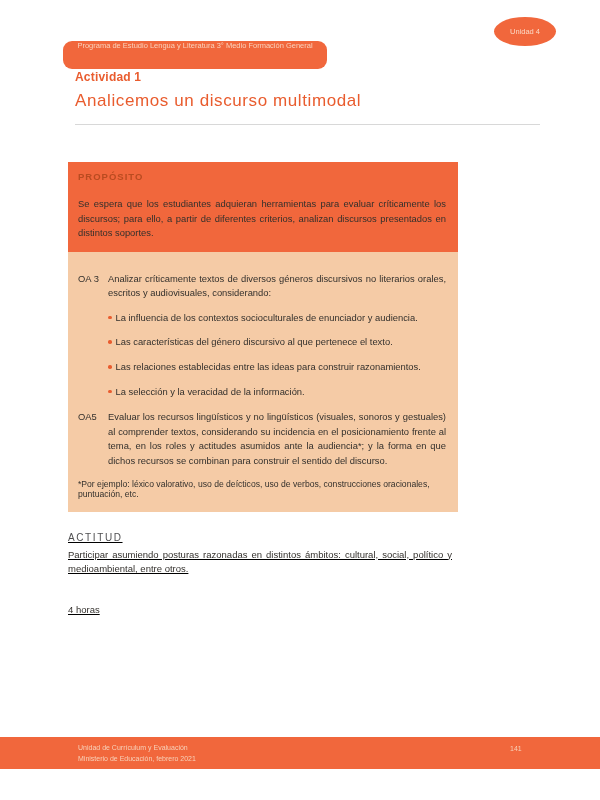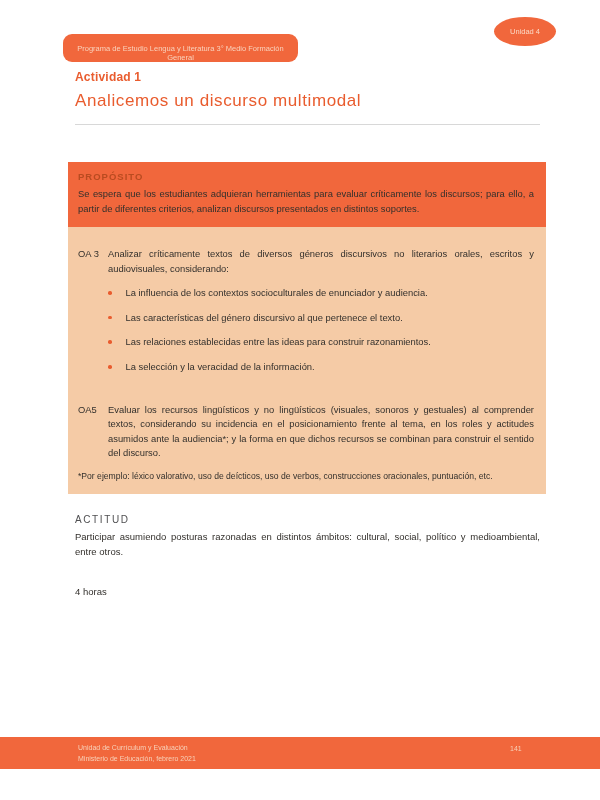--- a/index.html
+++ b/index.html
@@ -12,57 +12,57 @@
     --footer-text:#F8D2BA;
     --divider:#D8D8D8;
   }
   *{margin:0;padding:0;box-sizing:border-box;}
   html,body{background:#fff;}
   body{font-family:"Liberation Sans",sans-serif;}
   .page{position:relative;width:600px;height:800px;background:#ffffff;overflow:hidden;margin:0 auto;}
 
   
   .program-badge{
-    position:absolute;left:63px;top:34px;width:235px;height:28px;
+    position:absolute;left:63px;top:41px;width:264px;height:28px;
     background:var(--orange);border-radius:9px;
-    display:flex;align-items:flex-end;justify-content:center;
+    display:flex;align-items:flex-start;justify-content:center;
     color:#FAD3BD;font-size:7.5px;text-align:center;padding:0 10px;
   }
   .unit-badge{
     position:absolute;left:494px;top:17px;width:62px;height:29px;
     background:var(--orange);border-radius:50%;
     display:flex;align-items:center;justify-content:center;
     color:#FBD8C4;font-size:7.5px;
   }
 
   
   .title-block{position:absolute;left:75px;top:70px;width:465px;color:var(--title-orange);}
   .title-block h1{font-size:12px;font-weight:bold;letter-spacing:0.2px;}
   .title-block h2{font-size:17px;font-weight:normal;margin-top:7px;letter-spacing:0.6px;}
   .divider{position:absolute;left:75px;top:124px;width:465px;height:1px;background:var(--divider);}
 
   
-  .main-col{position:absolute;left:68px;top:162px;width:478px;}
+  .main-col{position:absolute;left:68px;top:162px;width:390px;}
   .box{width:100%;padding:9px 12px 11px 10px;}
   .box-orange{background:var(--orange);}
   .box-peach{background:var(--peach);padding-top:12px;padding-bottom:13px;}
   .box-heading{font-size:9.5px;font-weight:bold;letter-spacing:1px;color:var(--heading-on-orange);}
-  .box-orange p{margin-top:5px;font-size:9.4px;line-height:1.55;color:var(--text-dark);text-align:justify;}
+  .box-orange p{margin-top:15px;font-size:9.4px;line-height:1.55;color:var(--text-dark);text-align:justify;}
   .peach-heading{font-size:10px;font-weight:normal;letter-spacing:1.6px;color:var(--gray-heading);}
   .oa-item{display:flex;margin-top:8px;}
   .oa-label{width:30px;flex-shrink:0;font-size:9.4px;line-height:1.55;color:var(--text-dark);}
   .oa-text{flex:1;font-size:9.4px;line-height:1.55;color:var(--text-dark);text-align:justify;}
   .bullet-item{display:flex;margin:10px 0 0 30px;}
   .bullet-dot{width:3.5px;height:3.5px;border-radius:50%;background:var(--title-orange);margin:5px 0 0 0;flex-shrink:0;}
-  .bullet-text{flex:1;margin-left:14px;font-size:9.4px;line-height:1.55;color:var(--text-dark);text-align:justify;}
-  .oa5{margin-top:28px;}
+  .bullet-text{flex:1;margin-left:4px;font-size:9.4px;line-height:1.55;color:var(--text-dark);text-align:justify;}
+  .oa5{margin-top:11px;}
   .footnote{margin-top:10px;font-size:8.6px;color:var(--text-dark);}
 
   
-  .section{margin-left:7px;margin-right:6px;}
+  .section{margin-right:6px;text-decoration:underline;}
   .actitud{margin-top:20px;}
   .section-heading{font-size:10px;letter-spacing:1.6px;color:var(--gray-heading);}
   .section-body{margin-top:5px;font-size:9.5px;line-height:1.55;color:var(--text-dark);text-align:justify;}
   .duracion{margin-top:27px;}
   .duracion-heading{font-size:9.5px;font-weight:bold;letter-spacing:1px;color:var(--title-orange);}
   .duracion-body{margin-top:5px;font-size:9.5px;color:var(--text-dark);}
 
   
   .footer-bar{
     position:absolute;left:0;top:737px;width:600px;height:32px;background:var(--orange);

